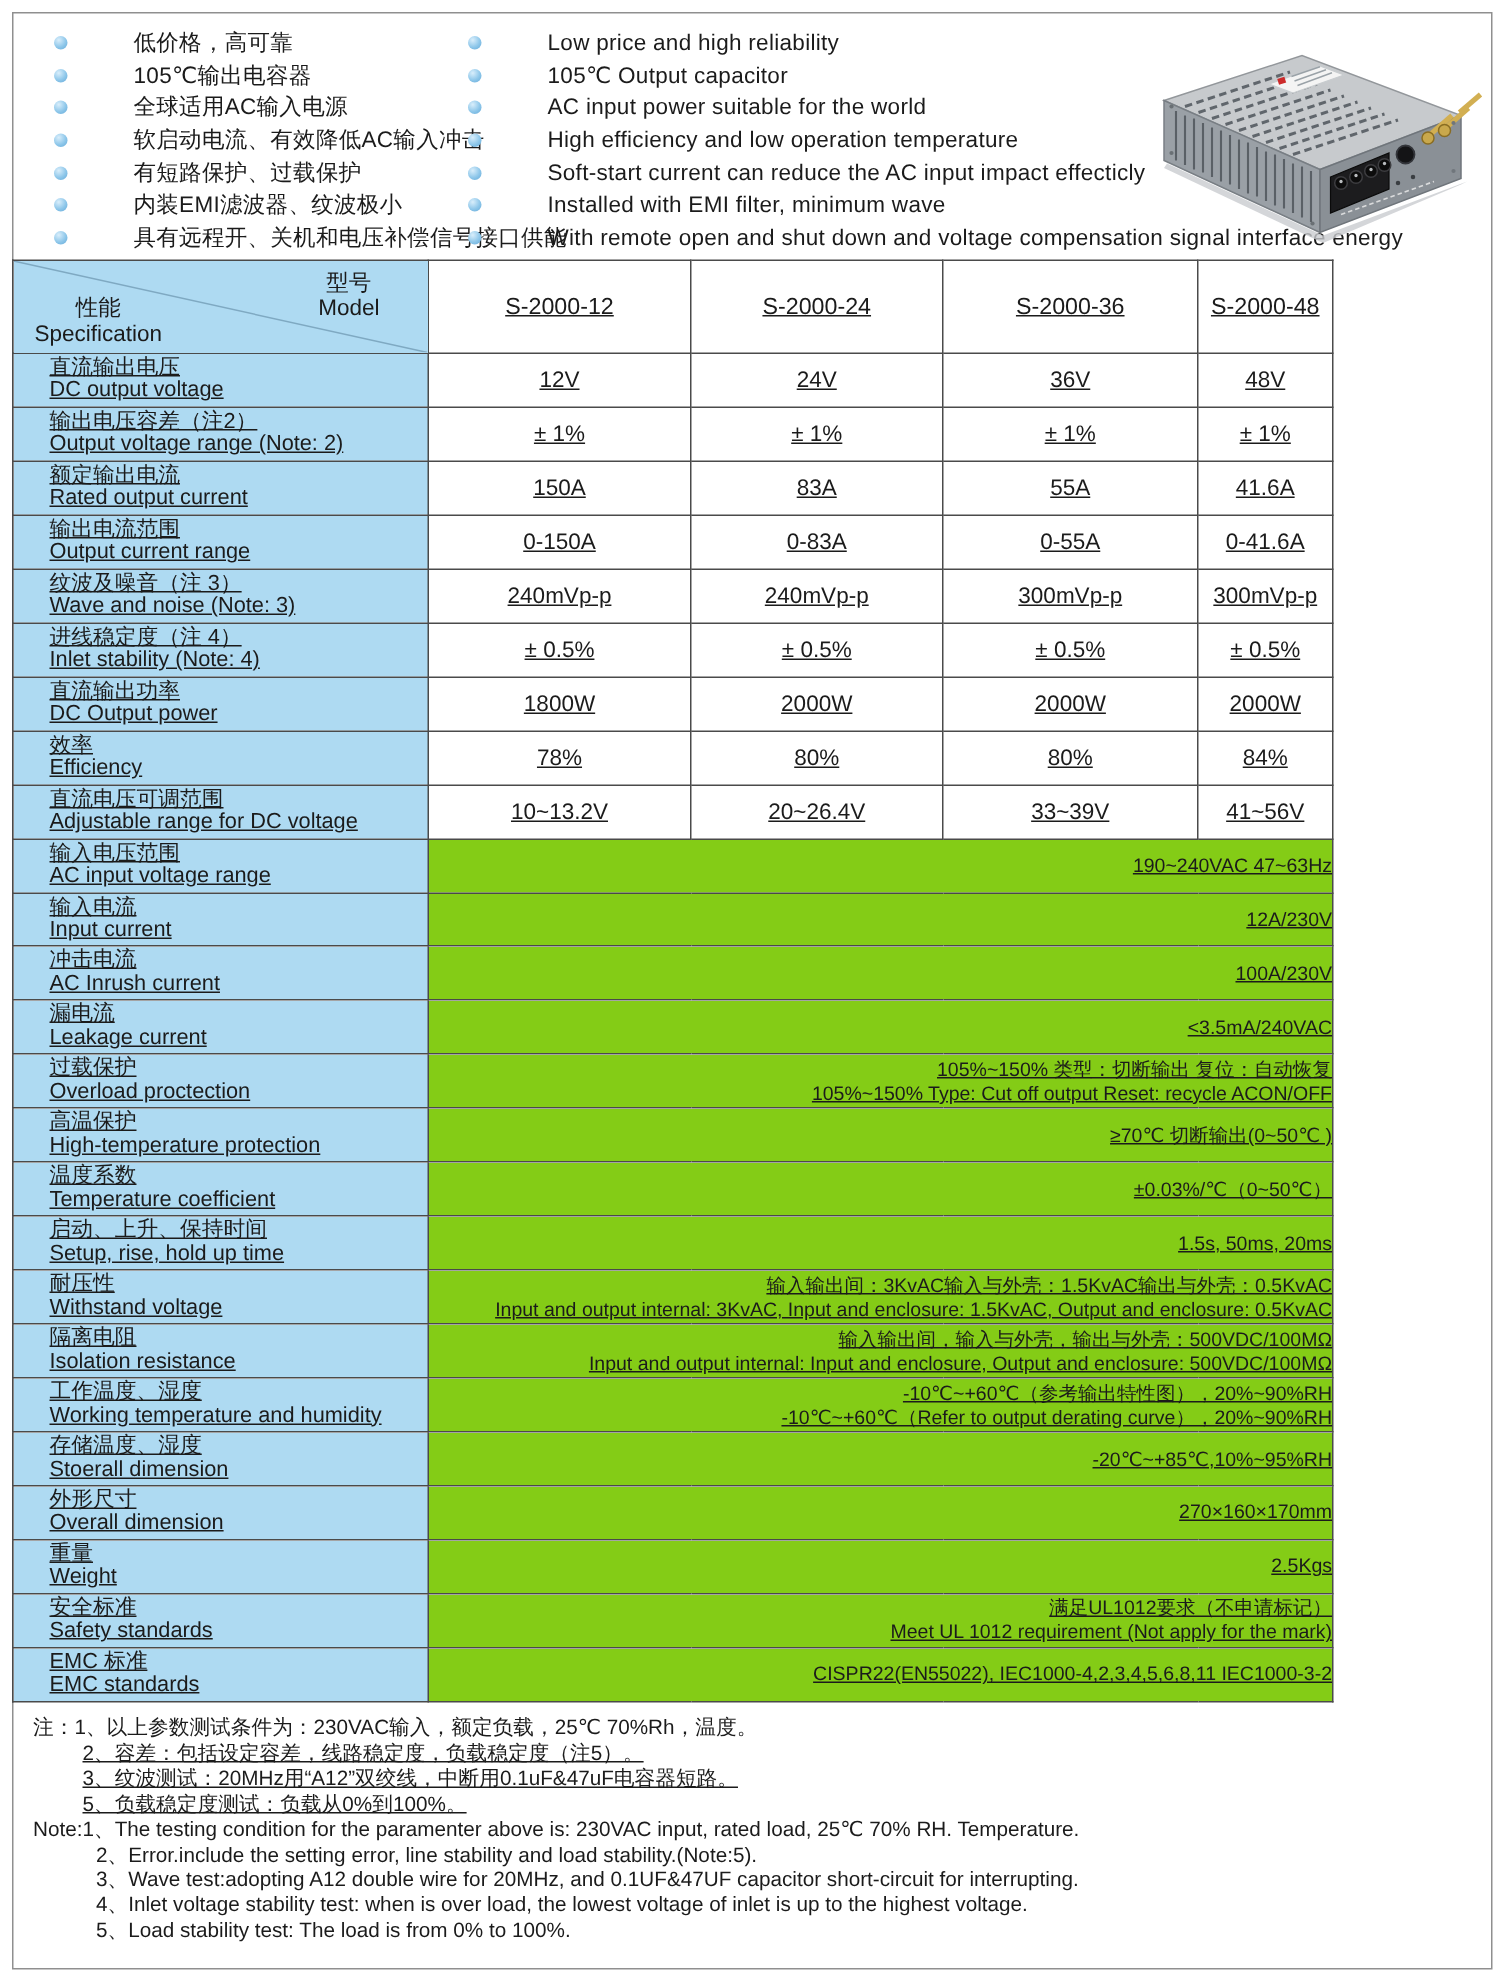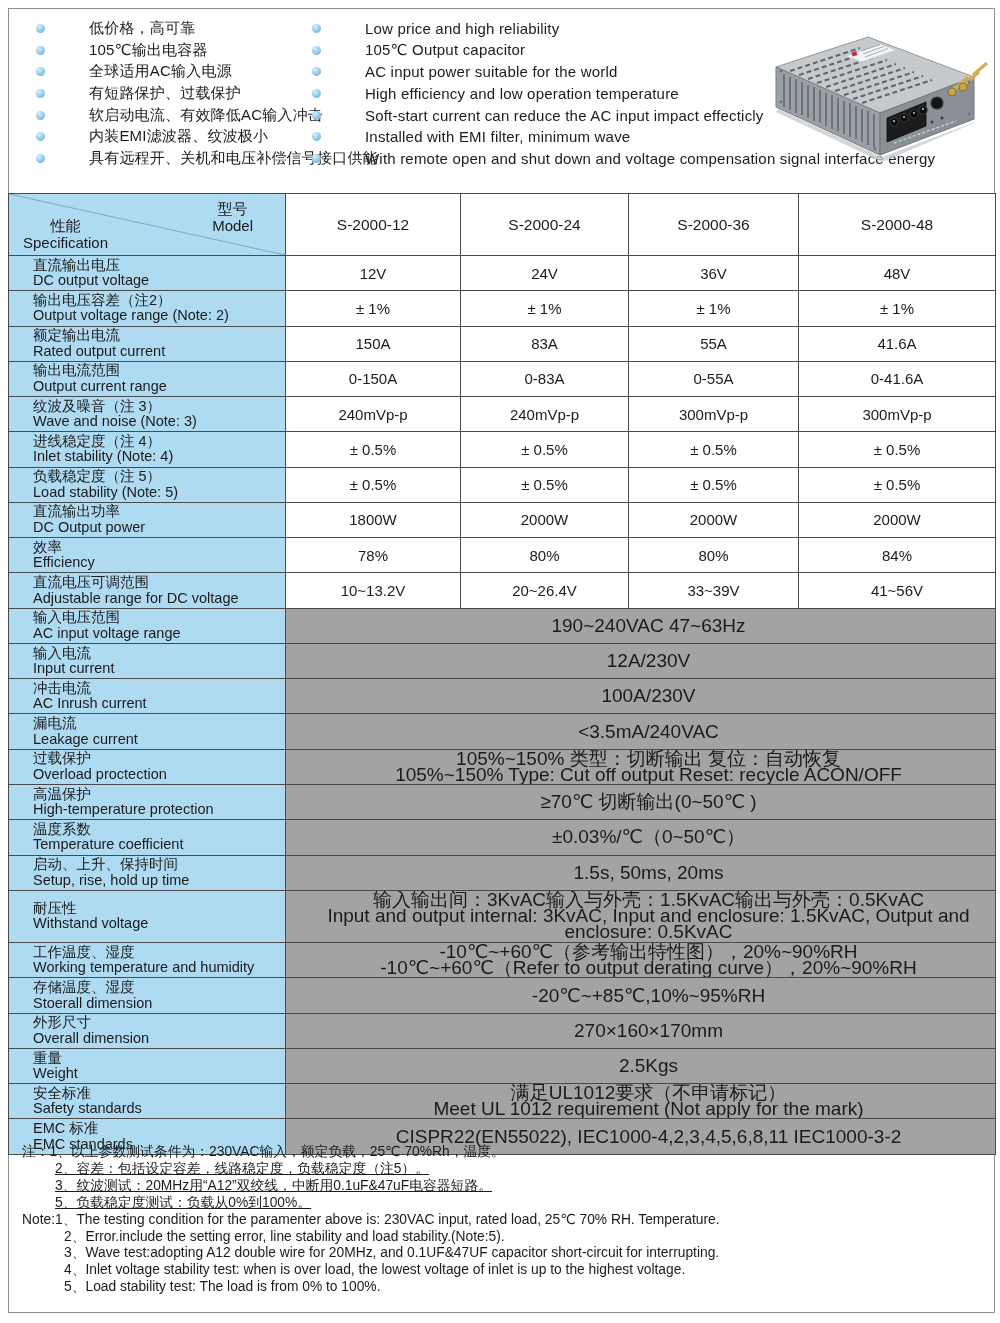--- a/index.html
+++ b/index.html
@@ -20,40 +20,40 @@
   .features-en { left:303px; }
   .feat { height:21.6px; display:flex; align-items:center; white-space:nowrap; }
   .bullet {
     width:9px; height:9px; border-radius:50%; margin-right:7px; flex:0 0 9px;
     background:radial-gradient(circle at 35% 30%, #d9eefb 0%, #8ec7ea 55%, #64a9d8 100%);
   }
   .ftext { font-size:15px; letter-spacing:.2px;margin-left:37px; }
   .photo-wrap { position:absolute; left:747px; top:16px; width:236px; height:148px; }
   
   .spec-table {
-    position:absolute; top:184px; left:-1px; width:988px; height:962px;
-    border-collapse:collapse; table-layout:fixed;
+    position:absolute; top:164px; left:-1px; width:881px; height:962px;
+    border-collapse:collapse; table-layout:fixed;text-decoration:underline;
   }
   .spec-table col.c-label { width:277px; }
   .spec-table col.c1 { width:175px; }
   .spec-table col.c2 { width:168px; }
   .spec-table col.c3 { width:170px; }
   .spec-table th, .spec-table td { border:1px solid #4a4a4a; overflow:hidden; }
   .spec-table thead tr { height:62px; }
   .spec-table tbody tr { height:33px; }
   .diag-cell { position:relative; background:#aedaf2; }
   .diag-line { position:absolute; inset:0; width:100%; height:100%; display:block; }
   .hdr-model { position:absolute; top:6px; right:32px; text-align:center; line-height:17px; font-size:15px; font-weight:normal; }
   .hdr-spec  { position:absolute; left:14px; bottom:4px; text-align:center; line-height:17px; font-size:15px; font-weight:normal; }
   .model-th { background:#fff; font-weight:normal; font-size:15.5px; text-align:center; }
   .label-cell { background:#aedaf2; text-align:left; padding-left:24px; vertical-align:middle; }
   .lab-cn { font-size:14.5px; line-height:15.5px; }
   .lab-en { font-size:14.5px; line-height:15.5px; }
   .value-cell { text-align:center; font-size:15px; background:#fff; }
-  .full-cell { text-align:center; padding-left:16px; font-size:19px; background:#a3a3a3; vertical-align:middle; }
+  .full-cell { text-align:right; padding-left:16px; font-size:13px; background:#84cc16; vertical-align:middle; }
   .full-cell .vline { line-height:16px; }
   .full-cell.single .vline { line-height:18px; }
   
   .notes { position:absolute; top:1131px; left:0; width:100%; height:174px; padding-top:4px; }
   .note-line { font-size:13.8px; line-height:16.9px; white-space:nowrap; }
   .note-cn-first, .note-en-first { padding-left:13px; }
   .note-cn-sub { padding-left:46px;text-decoration:underline; }
   .note-en-sub { padding-left:55px; }
 </style>
 </head>
@@ -70,25 +70,25 @@
         <li class="feat">
     <span class="bullet"></span>
     <span class="ftext">105℃输出电容器</span>
   </li>
         <li class="feat">
     <span class="bullet"></span>
     <span class="ftext">全球适用AC输入电源</span>
   </li>
         <li class="feat">
     <span class="bullet"></span>
+    <span class="ftext">软启动电流、有效降低AC输入冲击</span>
+  </li>
+        <li class="feat">
+    <span class="bullet"></span>
     <span class="ftext">有短路保护、过载保护</span>
-  </li>
-        <li class="feat">
-    <span class="bullet"></span>
-    <span class="ftext">软启动电流、有效降低AC输入冲击</span>
   </li>
         <li class="feat">
     <span class="bullet"></span>
     <span class="ftext">内装EMI滤波器、纹波极小</span>
   </li>
         <li class="feat">
     <span class="bullet"></span>
     <span class="ftext">具有远程开、关机和电压补偿信号接口供能</span>
   </li>
       </ul>
@@ -293,30 +293,20 @@
     <div class="lab-cn">进线稳定度（注 4）</div>
     <div class="lab-en">Inlet stability (Note: 4)</div>
   </td>
           <td class="value-cell">± 0.5%</td>
           <td class="value-cell">± 0.5%</td>
           <td class="value-cell">± 0.5%</td>
           <td class="value-cell">± 0.5%</td>
         </tr>
         <tr>
           <td class="label-cell">
-    <div class="lab-cn">负载稳定度（注 5）</div>
-    <div class="lab-en">Load stability (Note: 5)</div>
-  </td>
-          <td class="value-cell">± 0.5%</td>
-          <td class="value-cell">± 0.5%</td>
-          <td class="value-cell">± 0.5%</td>
-          <td class="value-cell">± 0.5%</td>
-        </tr>
-        <tr>
-          <td class="label-cell">
     <div class="lab-cn">直流输出功率</div>
     <div class="lab-en">DC Output power</div>
   </td>
           <td class="value-cell">1800W</td>
           <td class="value-cell">2000W</td>
           <td class="value-cell">2000W</td>
           <td class="value-cell">2000W</td>
         </tr>
         <tr>
           <td class="label-cell">
@@ -412,20 +402,30 @@
           </td>
         </tr>
         <tr>
           <td class="label-cell">
     <div class="lab-cn">耐压性</div>
     <div class="lab-en">Withstand voltage</div>
   </td>
           <td colspan="4" class="full-cell">
             <div class="vline">输入输出间：3KvAC输入与外壳：1.5KvAC输出与外壳：0.5KvAC</div>
             <div class="vline">Input and output internal: 3KvAC, Input and enclosure: 1.5KvAC, Output and enclosure: 0.5KvAC</div>
+          </td>
+        </tr>
+        <tr>
+          <td class="label-cell">
+    <div class="lab-cn">隔离电阻</div>
+    <div class="lab-en">Isolation resistance</div>
+  </td>
+          <td colspan="4" class="full-cell">
+            <div class="vline">输入输出间，输入与外壳，输出与外壳：500VDC/100MΩ</div>
+            <div class="vline">Input and output internal: Input and enclosure, Output and enclosure: 500VDC/100MΩ</div>
           </td>
         </tr>
         <tr>
           <td class="label-cell">
     <div class="lab-cn">工作温度、湿度</div>
     <div class="lab-en">Working temperature and humidity</div>
   </td>
           <td colspan="4" class="full-cell">
             <div class="vline">-10℃~+60℃（参考输出特性图），20%~90%RH</div>
             <div class="vline">-10℃~+60℃（Refer to output derating curve），20%~90%RH</div>

